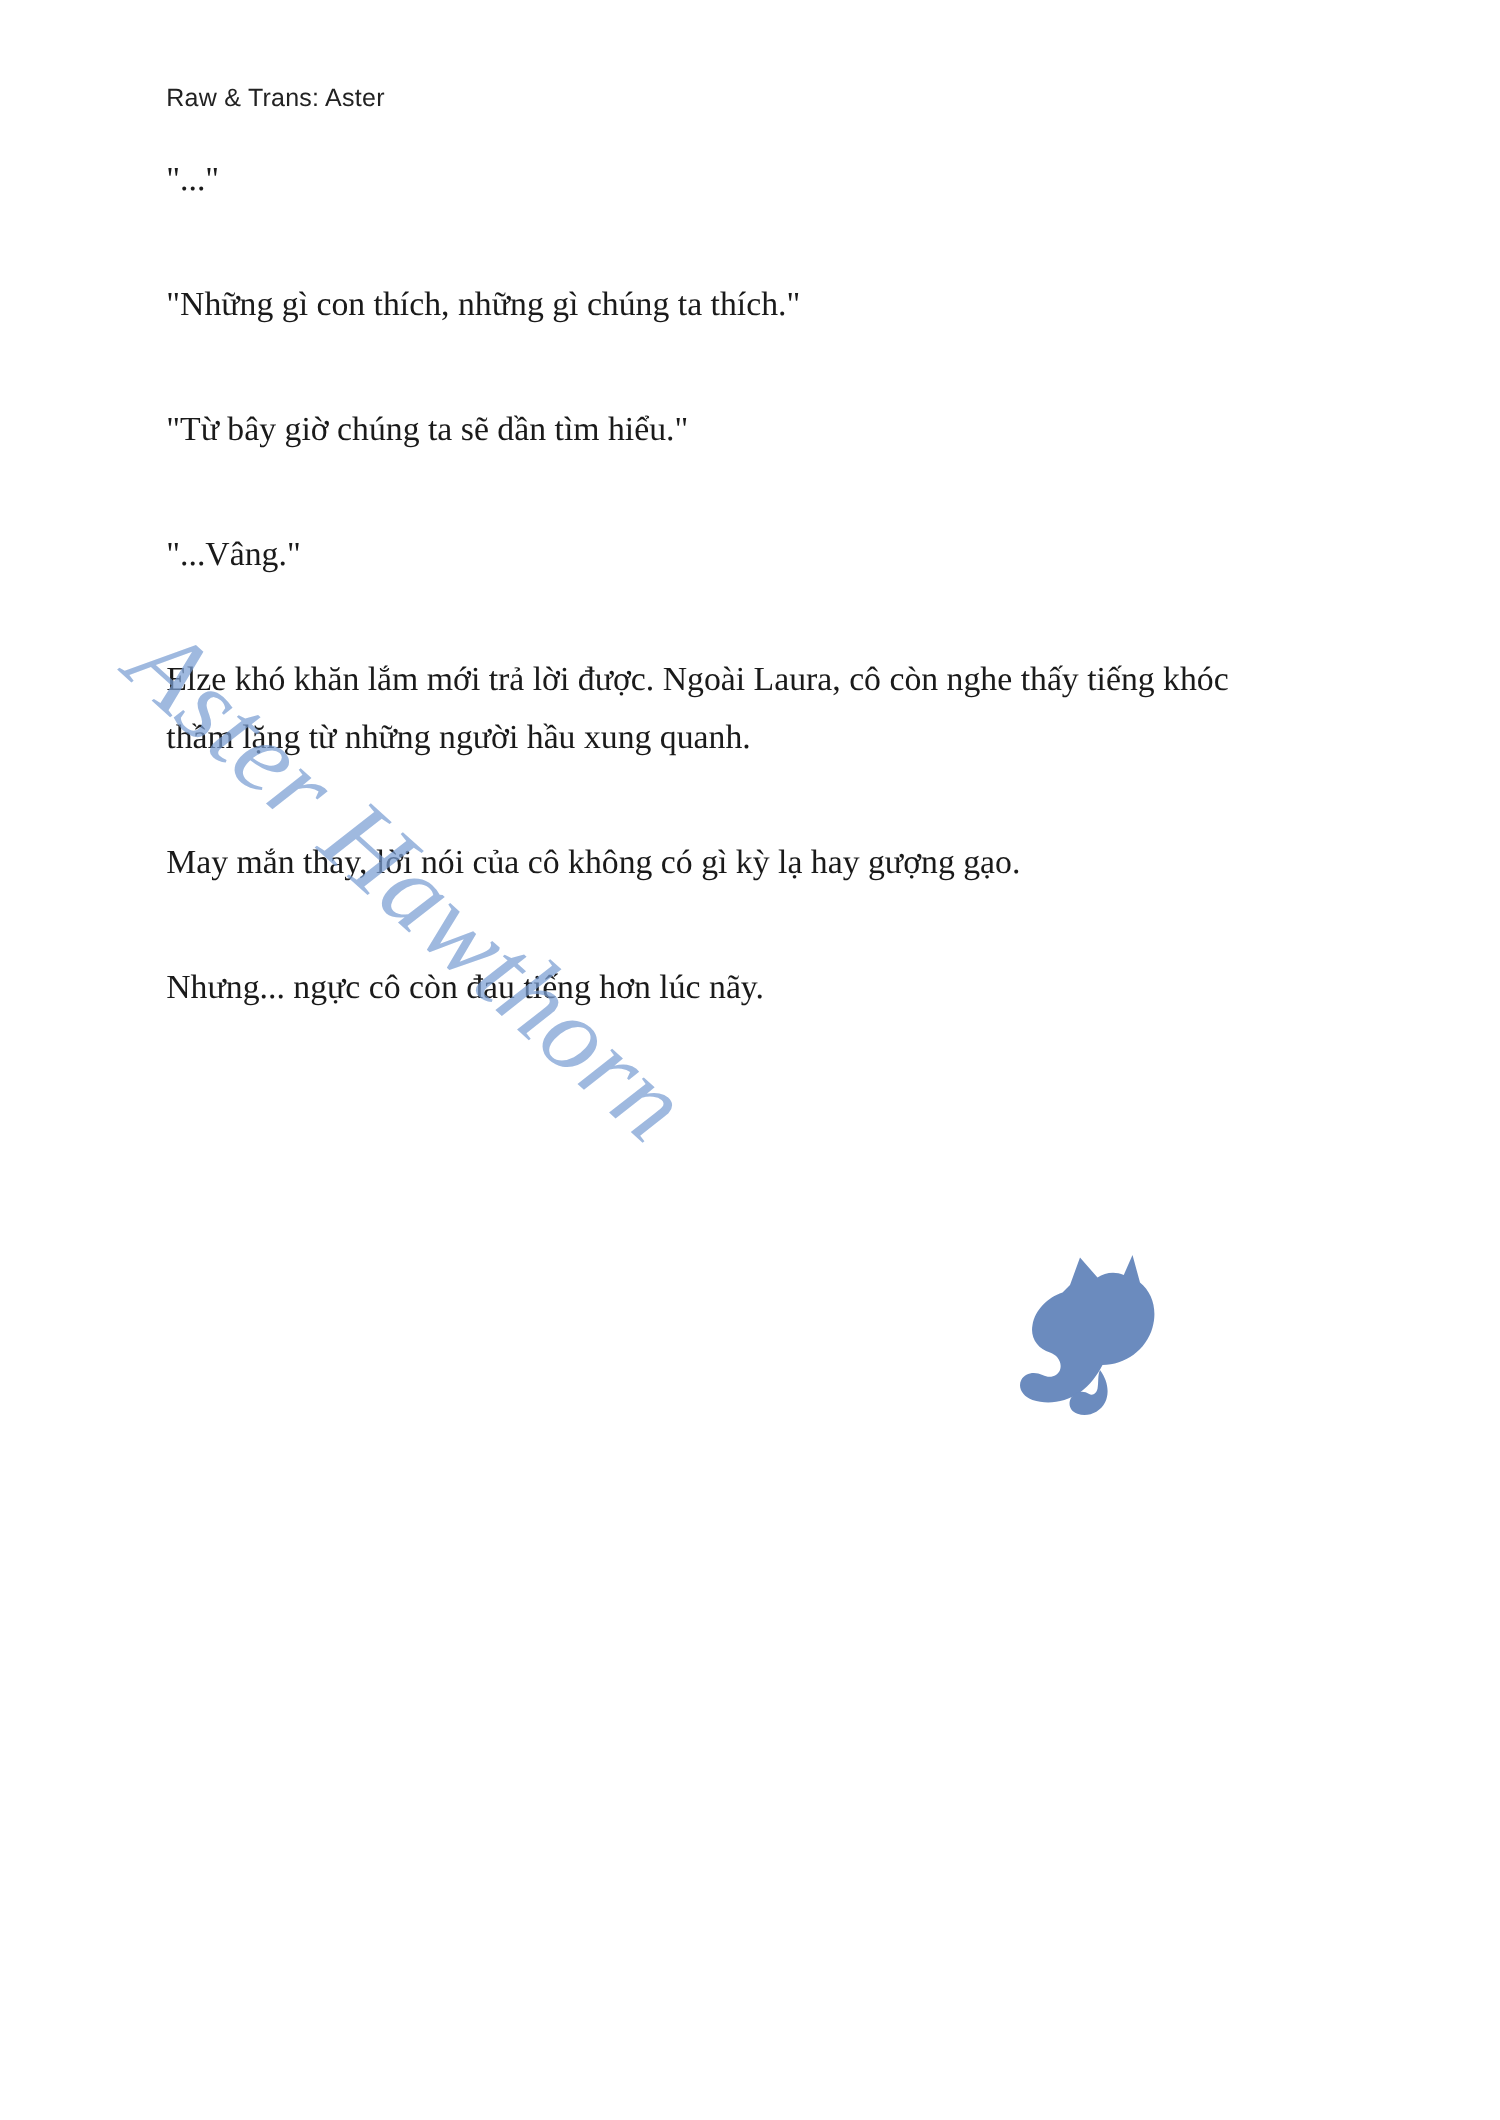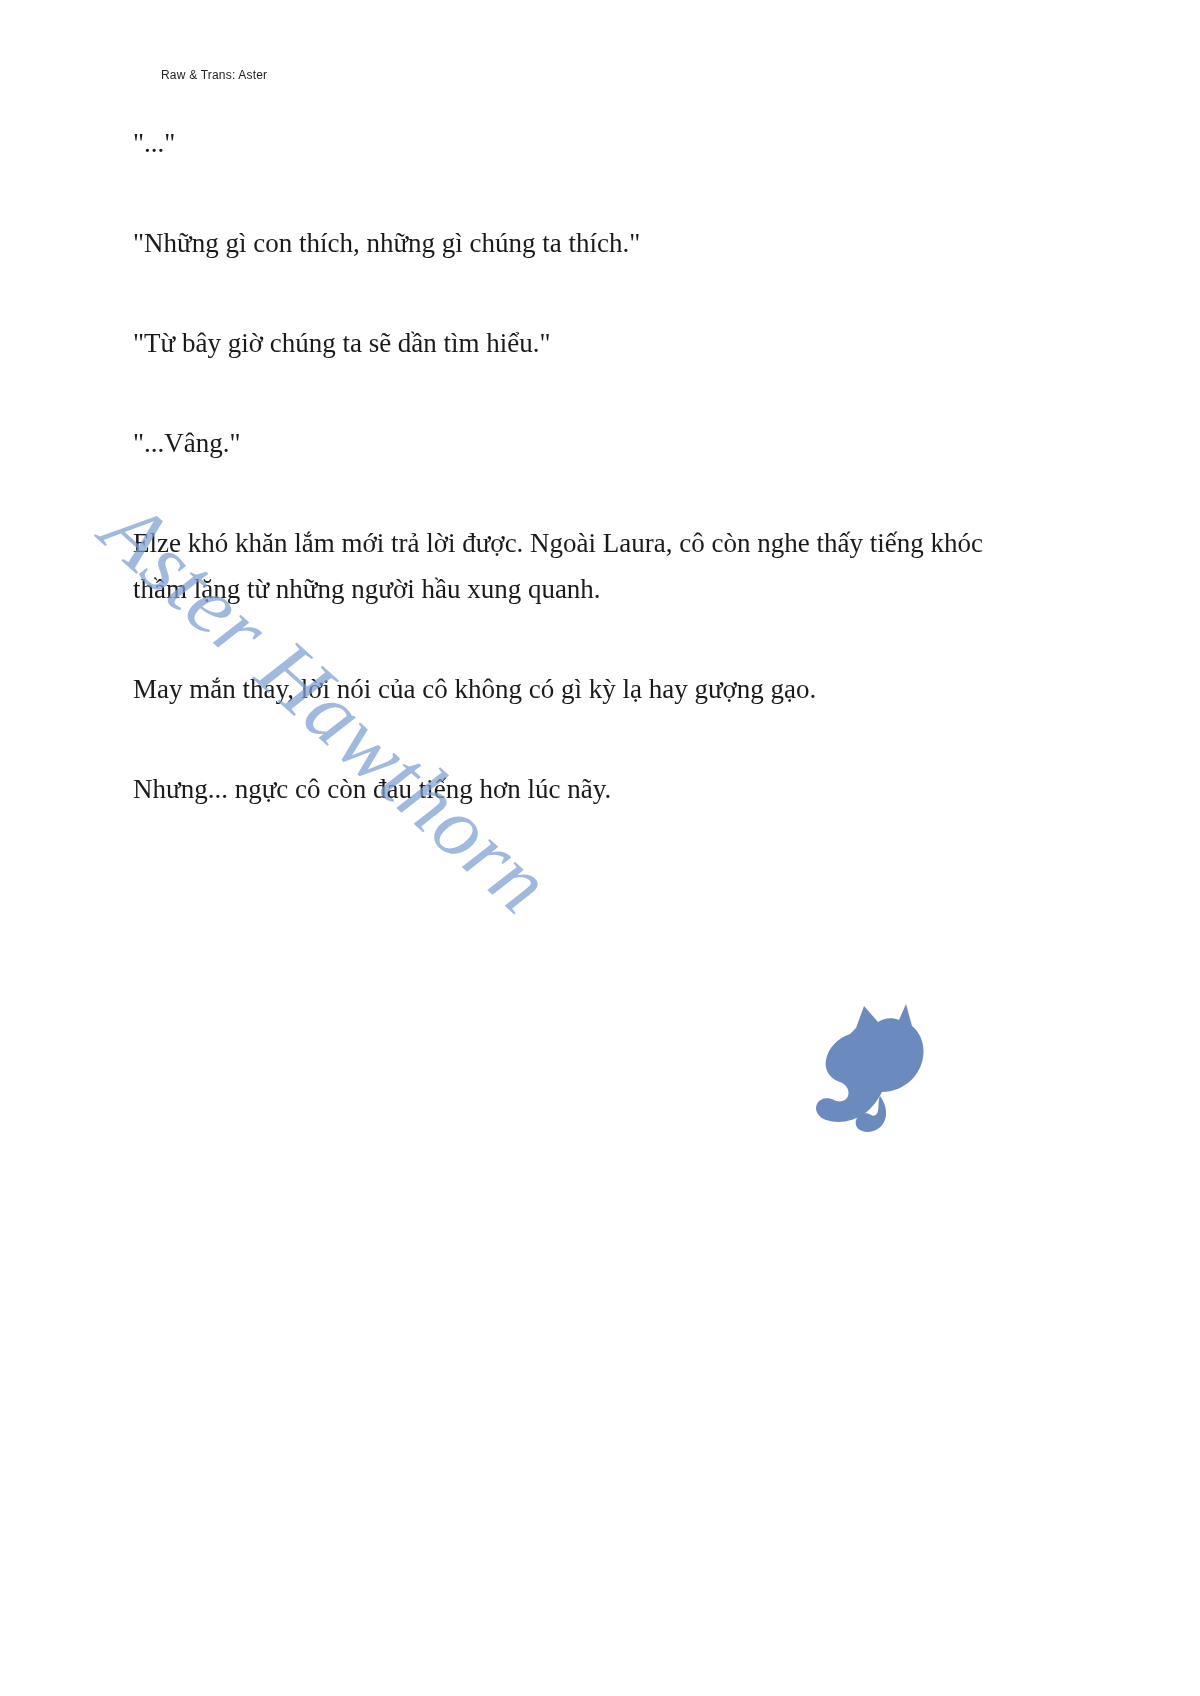--- a/index.html
+++ b/index.html
@@ -13,24 +13,23 @@
     height: 1696px;
     background: #ffffff;
     overflow: hidden;
     font-family: "Liberation Serif", serif;
   }
   .credit {
     position: absolute;
     left: 133px;
     top: 68px;
     font-family: "Liberation Sans", sans-serif;
-    font-size: 12px;
+    font-size: 20px;
     color: #222222;
     letter-spacing: 0.2px;
-    margin-left: 28px;
   }
   .body-text {
     position: absolute;
     left: 133px;
     top: 120px;
     width: 880px;
   }
   .para {
     font-family: "Liberation Serif", serif;
     font-size: 27px;

